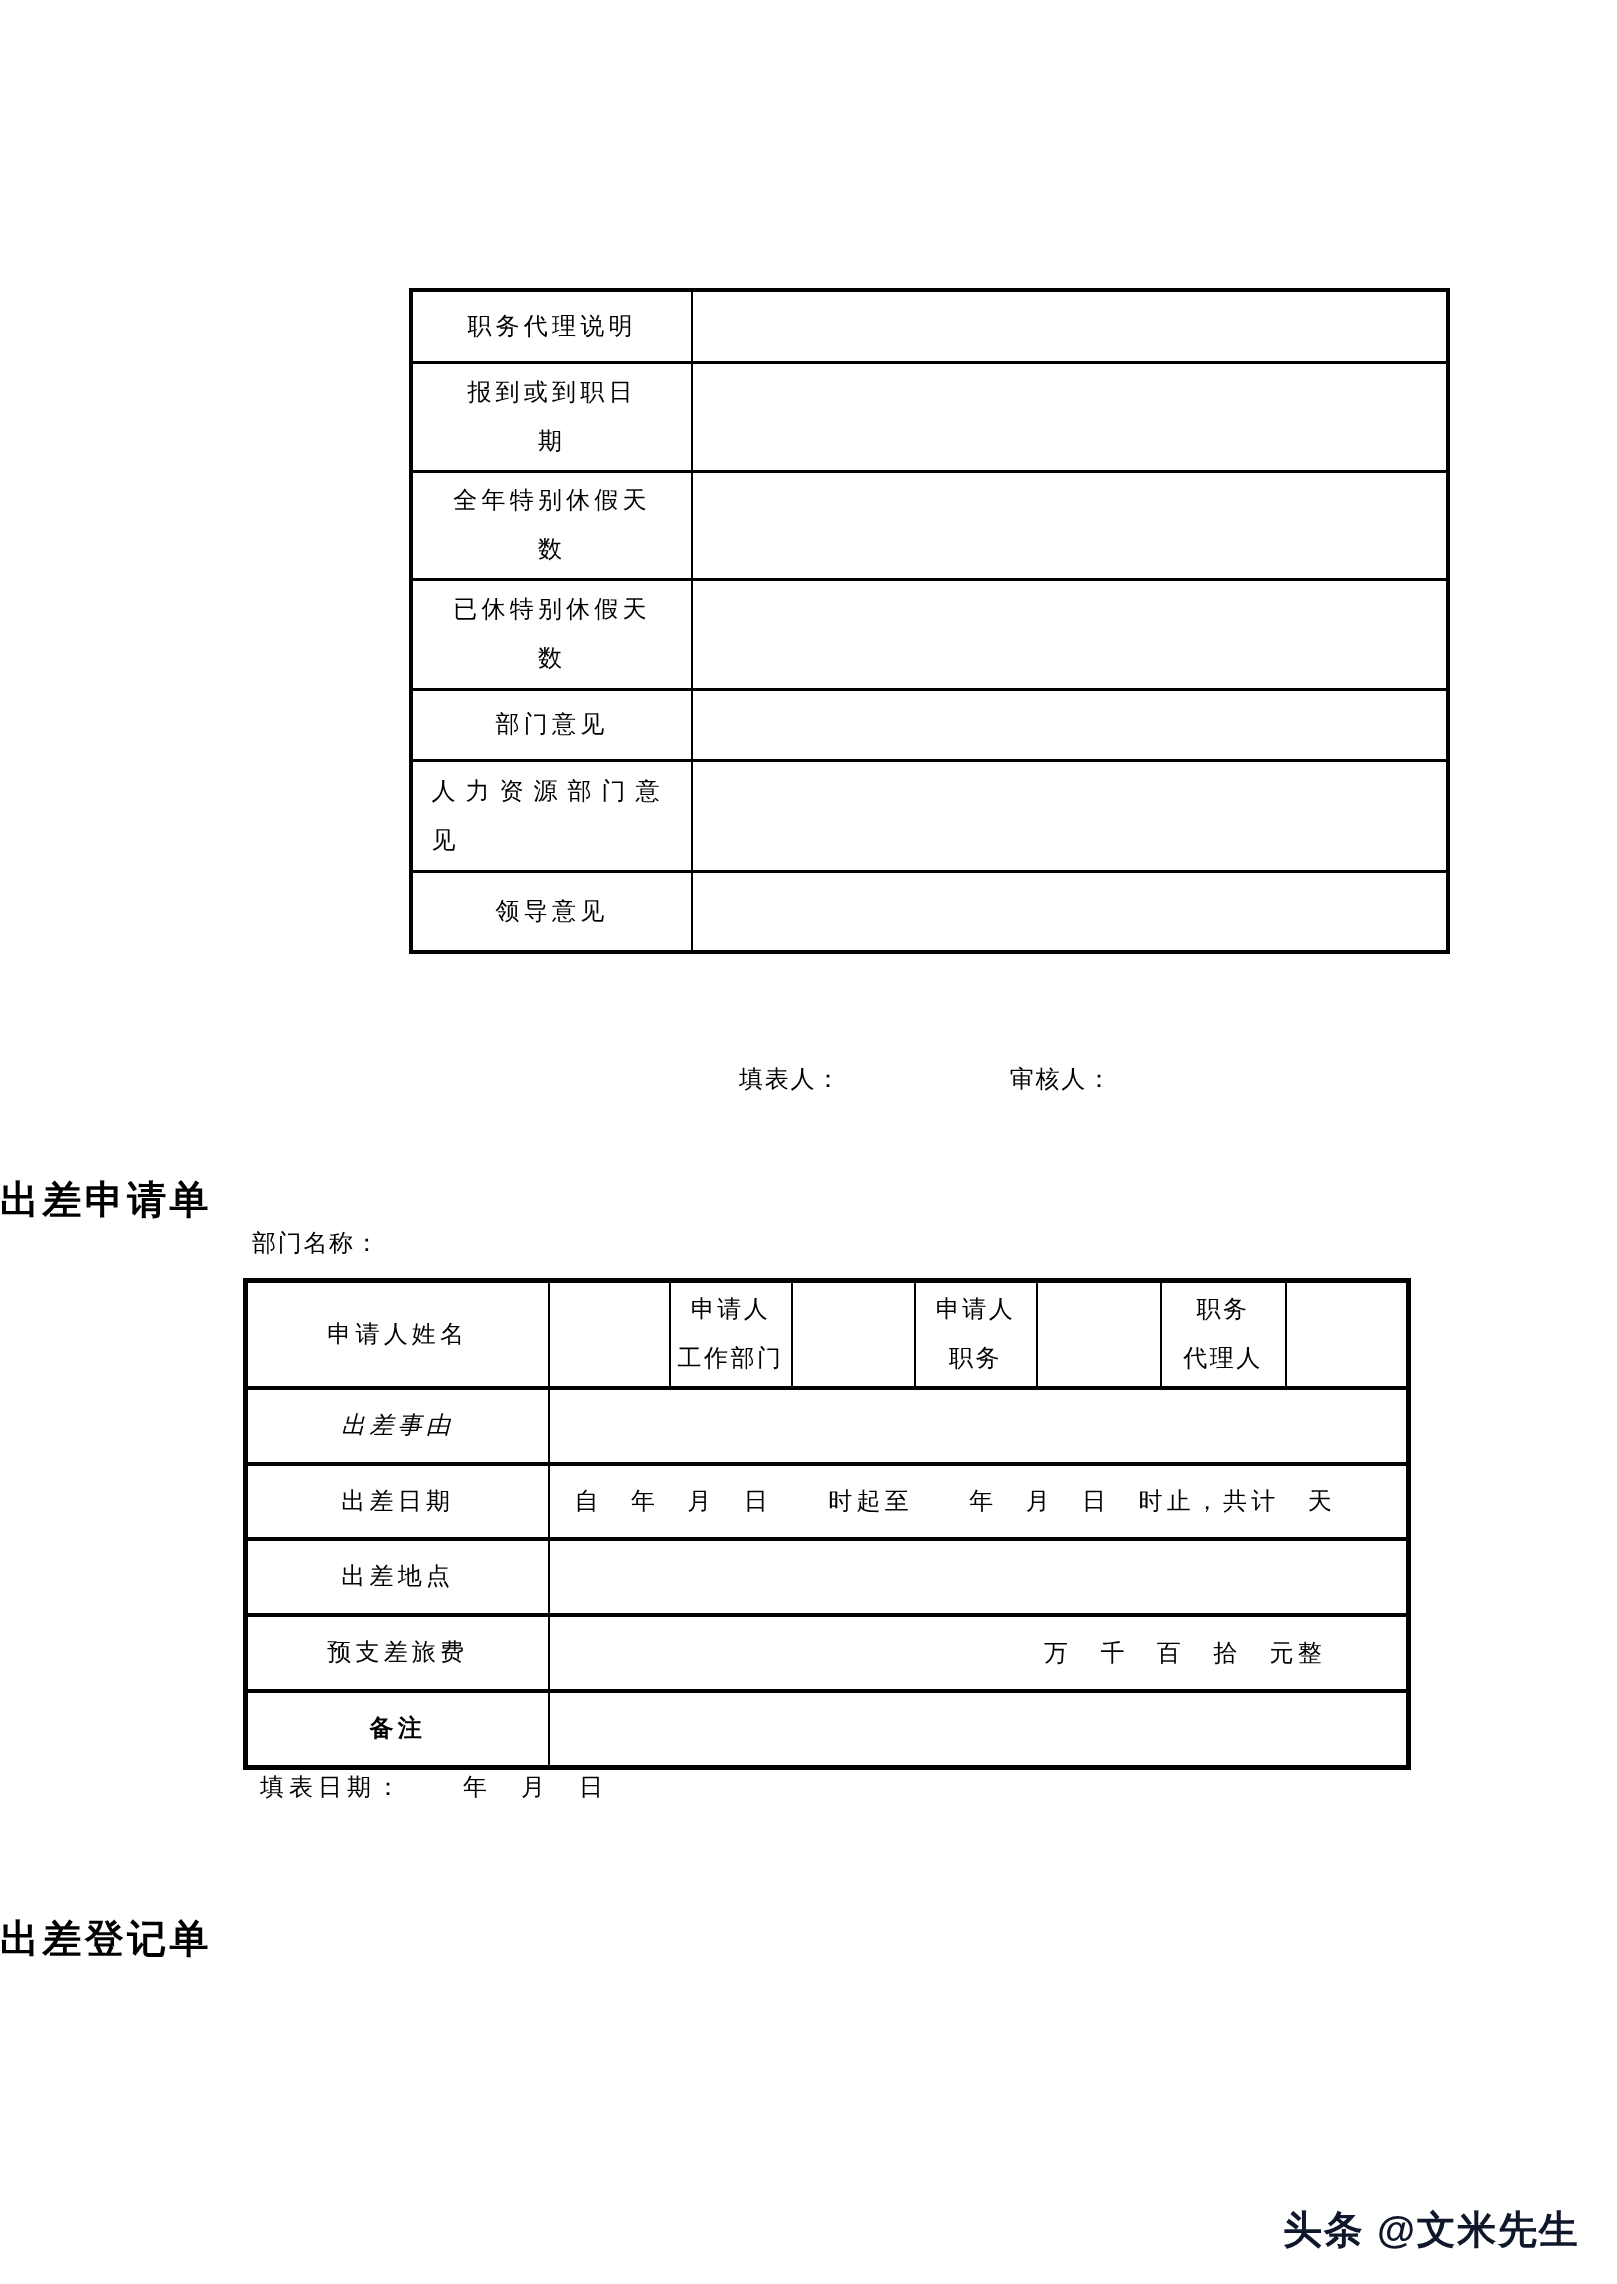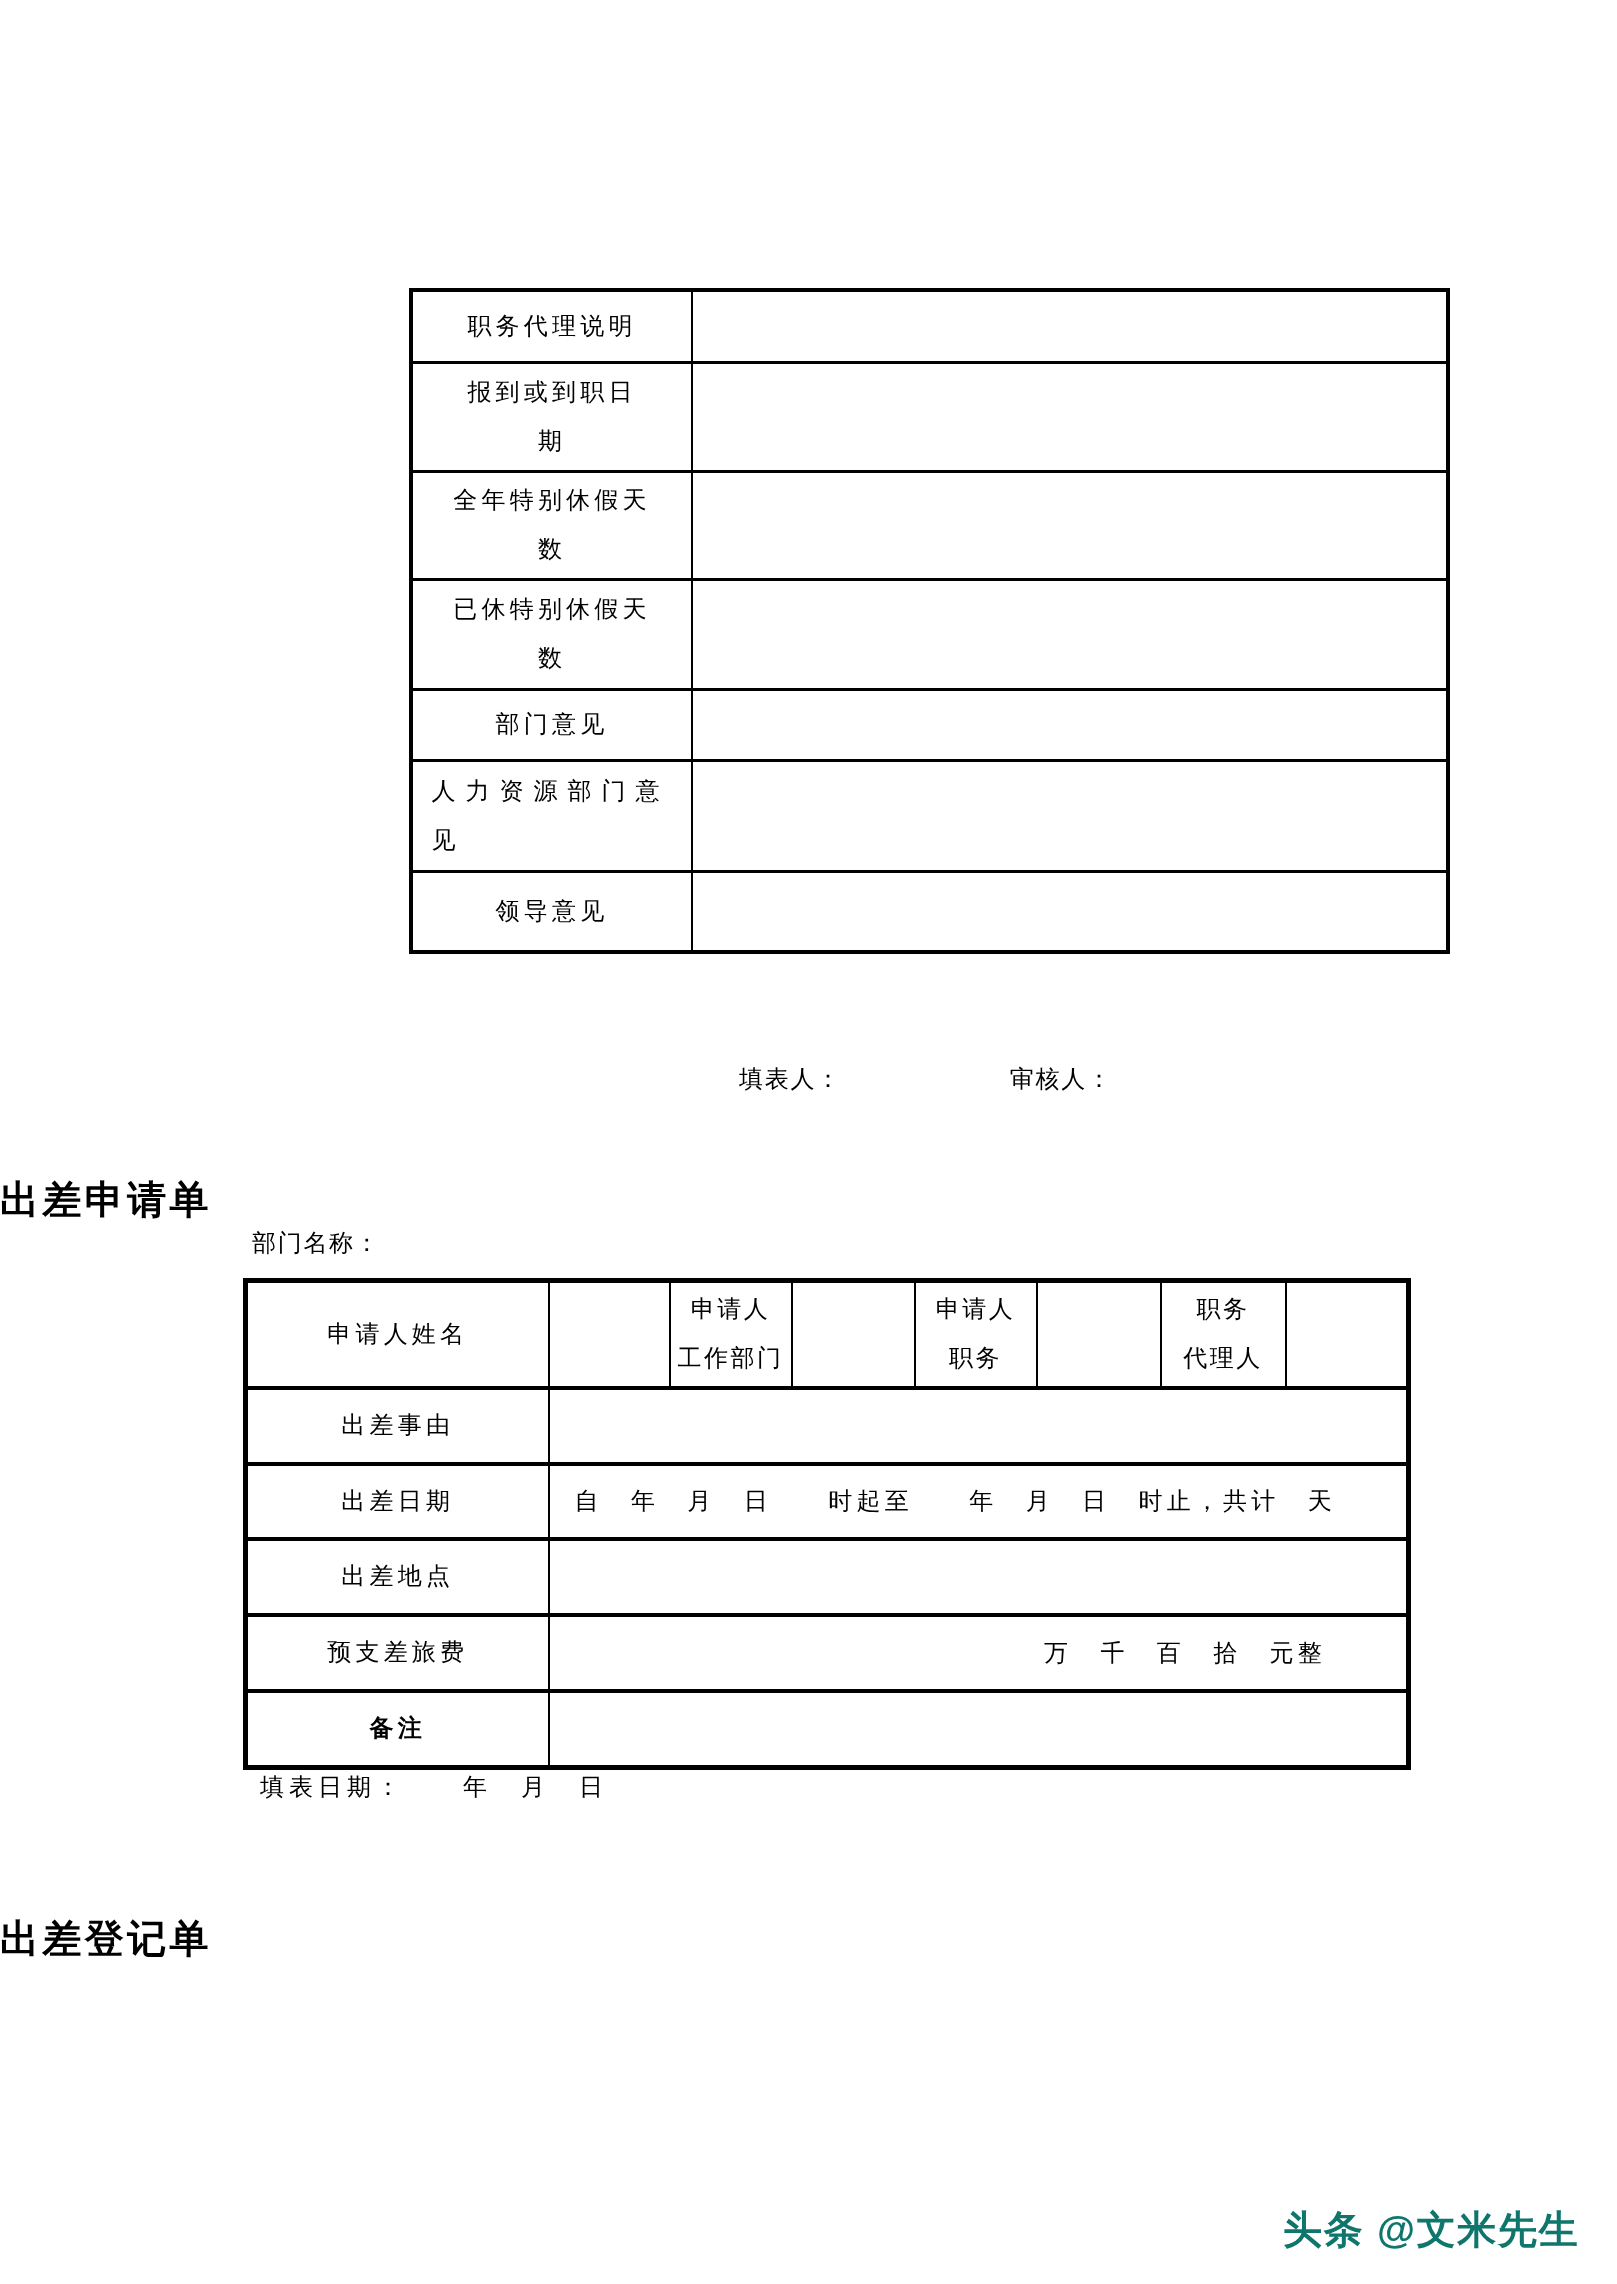--- a/index.html
+++ b/index.html
@@ -42,21 +42,21 @@
   .title-register{top:1912px;}
 
   .sig-line{position:absolute;left:739px;top:1063px;font-size:24px;letter-spacing:1.7px;white-space:pre;}
   .sig-line .reviewer{margin-left:168px;}
   .dept-line{position:absolute;left:252px;top:1227px;font-size:24px;letter-spacing:1.7px;}
   .date-line{position:absolute;left:260px;top:1771px;font-size:24px;letter-spacing:5px;white-space:pre;}
 
   .watermark{
     position:absolute;left:1283px;top:2203px;
     font-family:"Liberation Sans","DejaVu Sans",sans-serif;
-    font-size:39px;font-weight:bold;letter-spacing:1.7px;color:#0f766e;
+    font-size:39px;font-weight:bold;letter-spacing:1.7px;color:#0f172a;
     text-shadow:1.7px 1.7px 0 #ffffff;white-space:pre;
   }
 </style>
 </head>
 <body>
 
 <table class="frm t1">
   <tbody>
       <tr style="height:72px;">
     <td class="lab">职务代理说明</td>
@@ -116,21 +116,21 @@
     <td class="hd">申请人
 工作部门</td>
     <td></td>
     <td class="hd">申请人
 职务</td>
     <td></td>
     <td class="hd">职务
 代理人</td>
     <td></td>
   </tr>
-  <tr style="height:76px;">
+  <tr style="height:76px;font-style:italic;">
     <td class="lab">出差事由</td>
     <td class="ct" colspan="7"></td>
   </tr>
   <tr style="height:75px;">
     <td class="lab">出差日期</td>
     <td class="ct" colspan="7">自　年　月　日　　时起至　　年　月　日　时止，共计　天</td>
   </tr>
   <tr style="height:76px;">
     <td class="lab">出差地点</td>
     <td class="ct" colspan="7"></td>

